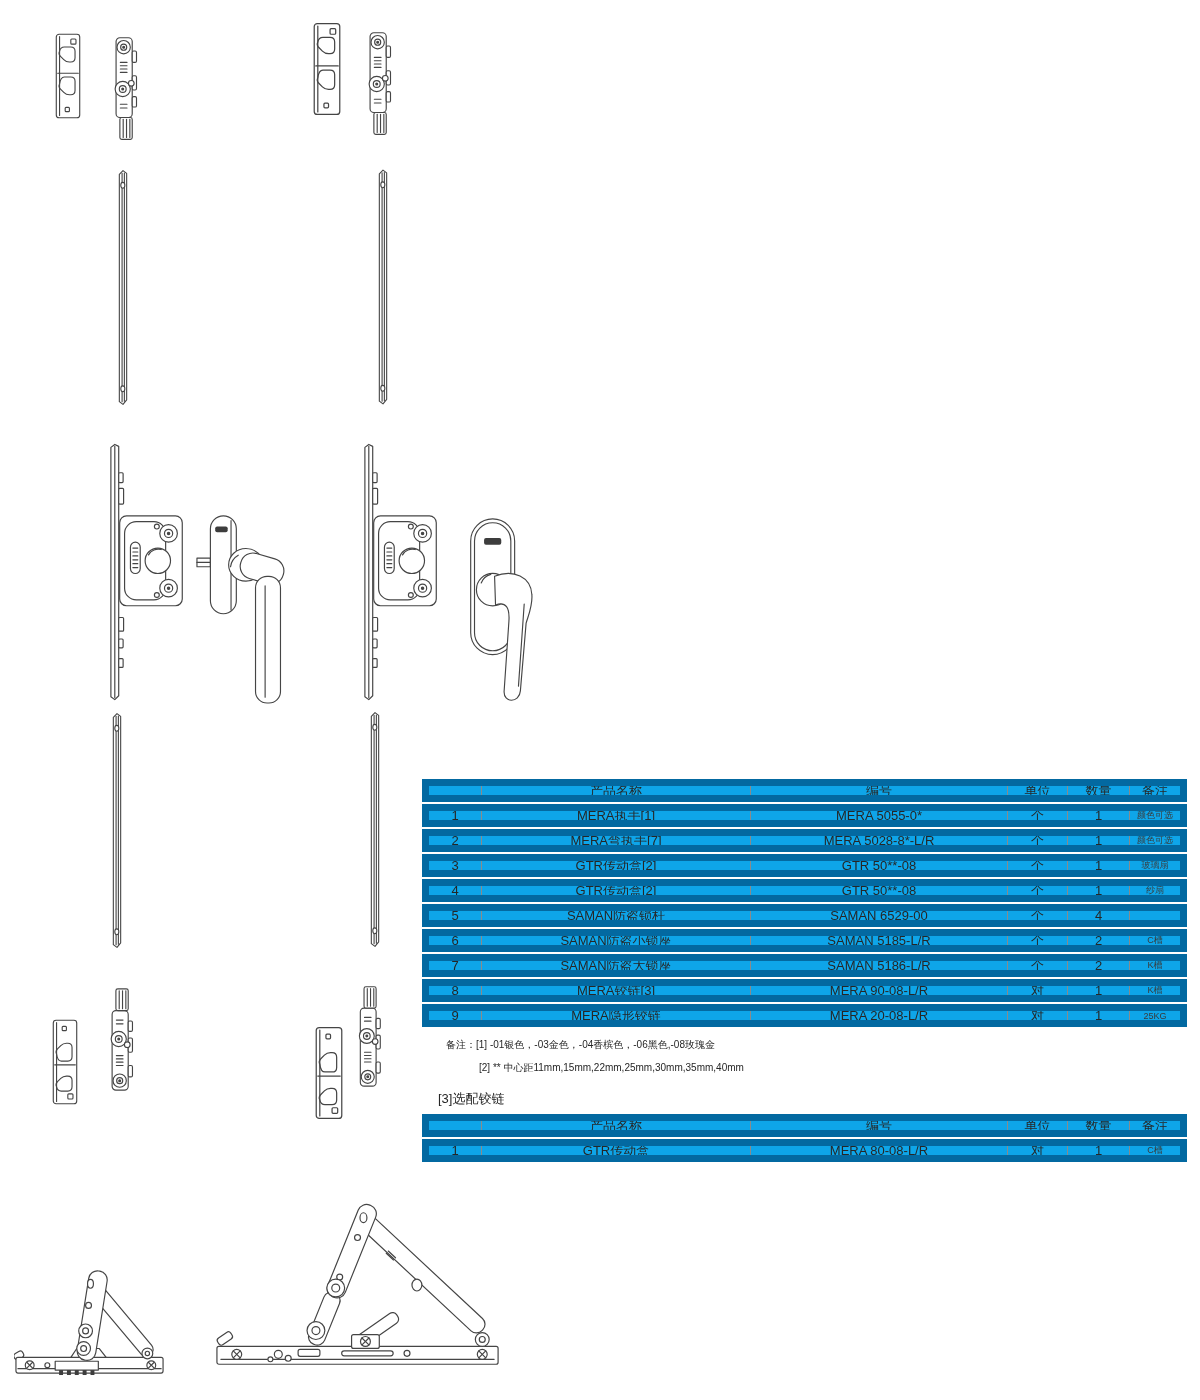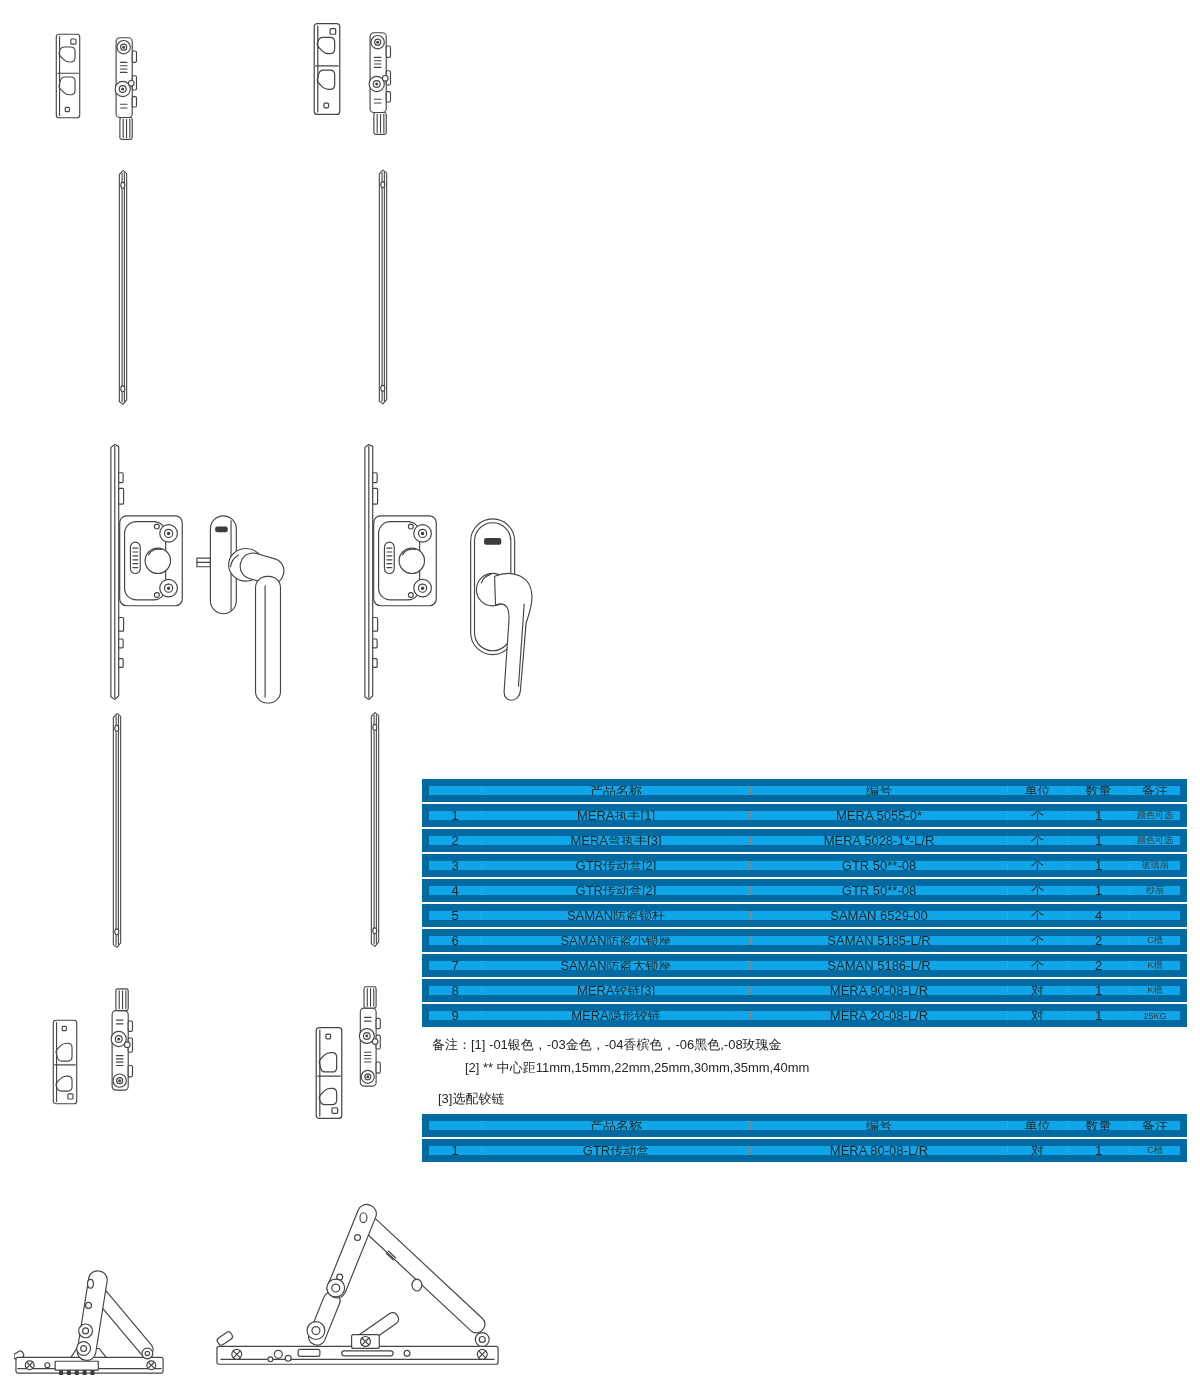--- a/index.html
+++ b/index.html
@@ -18,21 +18,21 @@
     display:grid; grid-template-columns:52px 269px 257px 60px 62px 1fr;
   }
   .trow > div {
     box-sizing:border-box; border-left:1px solid #8a8a8a;
     display:flex; align-items:center; justify-content:center;
     font-size:13px; white-space:nowrap; overflow:hidden;
   }
   .trow > div:first-child { border-left:none; }
   .trow > div.remark { font-size:9px; color:#3a3a3a;text-align:right; }
 
-  .notes { position:absolute; left:432px; top:1033px; font-size:13px; line-height:23px; }
+  .notes { position:absolute; left:446px; top:1033px; font-size:10px; line-height:23px; }
   .notes .indent { padding-left:33px; }
   .opt-label { position:absolute; left:422px; top:1090px; font-size:13px;padding-left:16px; }
 </style>
 </head>
 <body>
 
 <div id="page">
 
   <svg id="art" width="1200" height="1400" viewBox="0 0 1200 1400">
     <defs>
@@ -268,22 +268,22 @@
     <div class="trow">
       <div>1</div>
       <div>MERA执手[1]</div>
       <div>MERA 5055-0*</div>
       <div>个</div>
       <div>1</div>
       <div class="remark">颜色可选</div>
     </div>
     <div class="trow">
       <div>2</div>
-      <div>MERA弯执手[3]</div>
-      <div>MERA 5028-1*-L/R</div>
+      <div>MERA弯执手[7]</div>
+      <div>MERA 5028-8*-L/R</div>
       <div>个</div>
       <div>1</div>
       <div class="remark">颜色可选</div>
     </div>
     <div class="trow">
       <div>3</div>
       <div>GTR传动盒[2]</div>
       <div>GTR 50**-08</div>
       <div>个</div>
       <div>1</div>

